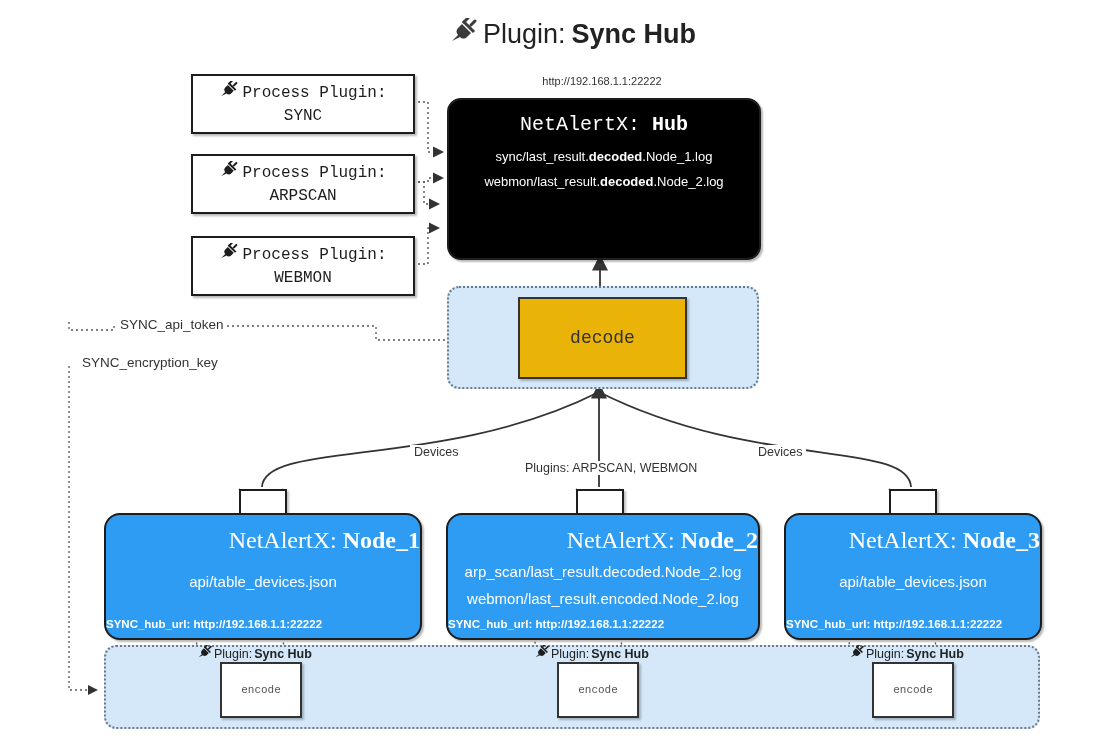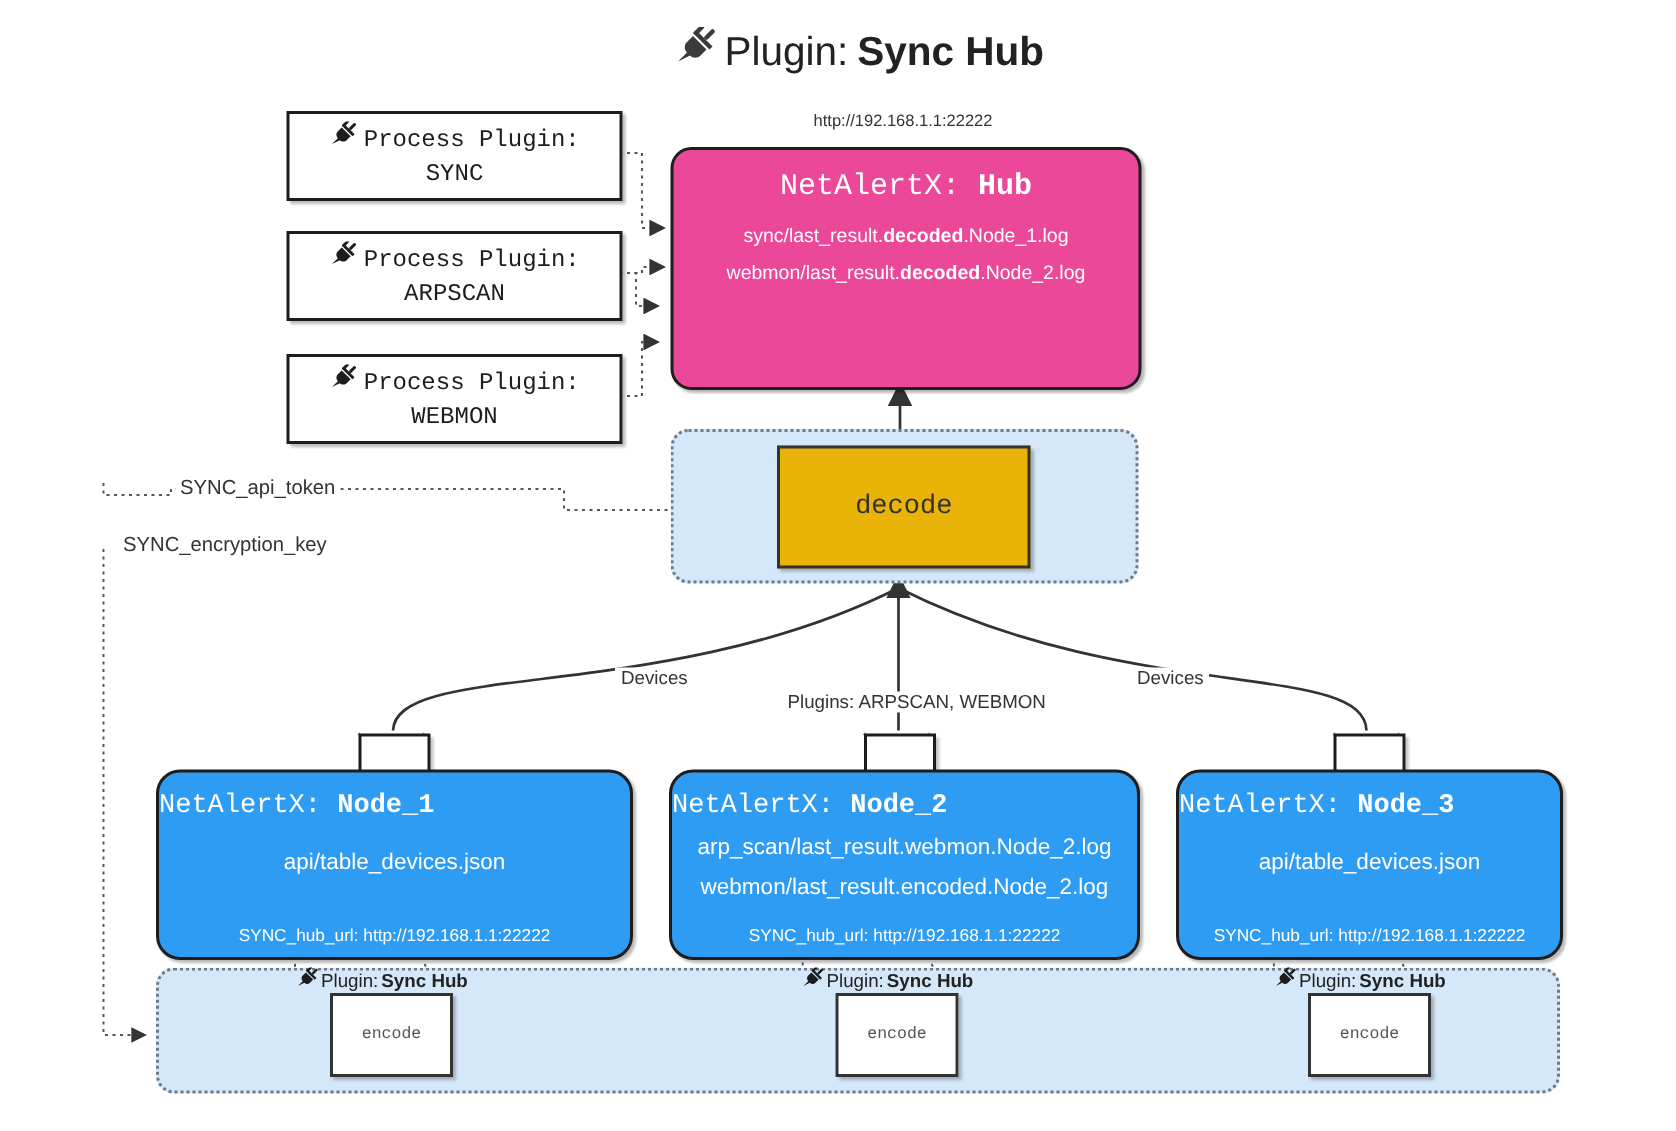--- a/index.html
+++ b/index.html
@@ -13,21 +13,21 @@
          font-size:27px;color:#222;display:flex;justify-content:center;align-items:center;gap:6px;}
   #title .t-normal{font-weight:400;}
   #title .t-bold{font-weight:700;}
 
   .plug{display:inline-block;vertical-align:-3px;}
 
   
   #hub-url{position:absolute;left:433px;top:75px;width:310px;text-align:center;
            font-size:11px;color:#333;}
   #hub{position:absolute;left:433px;top:98px;width:310px;height:158px;
-       background:#ec4899;border:2px solid #1d1d1d;border-radius:14px;
+       background:#000000;border:2px solid #1d1d1d;border-radius:14px;
        box-shadow:2px 2px 2px rgba(0,0,0,.28);}
   #hub .hub-title{margin-top:13px;text-align:center;color:#ffffff;font-size:20px;
        font-family:"Liberation Mono","DejaVu Sans Mono",monospace;}
   #hub .hub-title b{font-weight:700;}
   #hub .hub-lines{margin-top:8px;}
   #hub .hub-line{color:#ffffff;font-size:13px;text-align:center;line-height:25px;white-space:nowrap;}
   #hub .hub-line b{font-weight:700;}
 
   
   .proc{position:absolute;width:220px;height:56px;background:#ffffff;
@@ -55,26 +55,26 @@
 
   
   .edgelbl{position:absolute;font-size:12.5px;color:#333;background:#fff;padding:0 4px;white-space:nowrap;}
   #lbl-dev-l{left:396px;top:445px;}
   #lbl-plugins{left:507px;top:461px;}
   #lbl-dev-r{left:740px;top:445px;}
 
   
   .node{position:absolute;background:#2f9cf4;border:2px solid #1d1d1d;border-radius:16px;
         box-shadow:2px 2px 2px rgba(0,0,0,.28);}
-  .node .n-title{margin-top:12px;text-align:left;color:#ffffff;font-size:18px;
-        font-family:Liberation Mono, monospace;white-space:nowrap;}
+  .node .n-title{margin-top:12px;text-align:right;color:#ffffff;font-size:24px;
+        font-family:Liberation Serif, serif;white-space:nowrap;}
   .node .n-title b{font-weight:700;}
   .node .n-line{color:#ffffff;font-size:15px;text-align:center;line-height:27px;white-space:nowrap;}
-  .node .n-url{position:absolute;left:0;bottom:8px;width:100%;text-align:center;
-        color:#ffffff;font-size:11.5px;white-space:nowrap;}
+  .node .n-url{position:absolute;left:0;bottom:8px;width:100%;text-align:left;
+        color:#ffffff;font-size:11.5px;white-space:nowrap;font-weight:bold;}
   #node1{left:90px;top:513px;width:314px;height:123px;}
   #node2{left:432px;top:513px;width:310px;height:123px;}
   #node3{left:770px;top:513px;width:254px;height:123px;}
   #node1 .n-lines,#node3 .n-lines{margin-top:14px;}
   #node2 .n-lines{margin-top:4px;}
 
   
   .env{position:absolute;width:44px;height:32px;background:#fff;border:2px solid #1d1d1d;
        box-shadow:2px 2px 2px rgba(0,0,0,.25);}
   #env1{left:225px;top:489px;}
@@ -243,21 +243,21 @@
     </div>
     <div class="n-url">SYNC_hub_url: http://192.168.1.1:22222</div>
   </div>
 
   <div class="node" id="node2">
     <div class="n-title">
       <span>NetAlertX:</span>
       <b>Node_2</b>
     </div>
     <div class="n-lines">
-      <div class="n-line">arp_scan/last_result.webmon.Node_2.log</div>
+      <div class="n-line">arp_scan/last_result.decoded.Node_2.log</div>
       <div class="n-line">webmon/last_result.encoded.Node_2.log</div>
     </div>
     <div class="n-url">SYNC_hub_url: http://192.168.1.1:22222</div>
   </div>
 
   <div class="node" id="node3">
     <div class="n-title">
       <span>NetAlertX:</span>
       <b>Node_3</b>
     </div>

